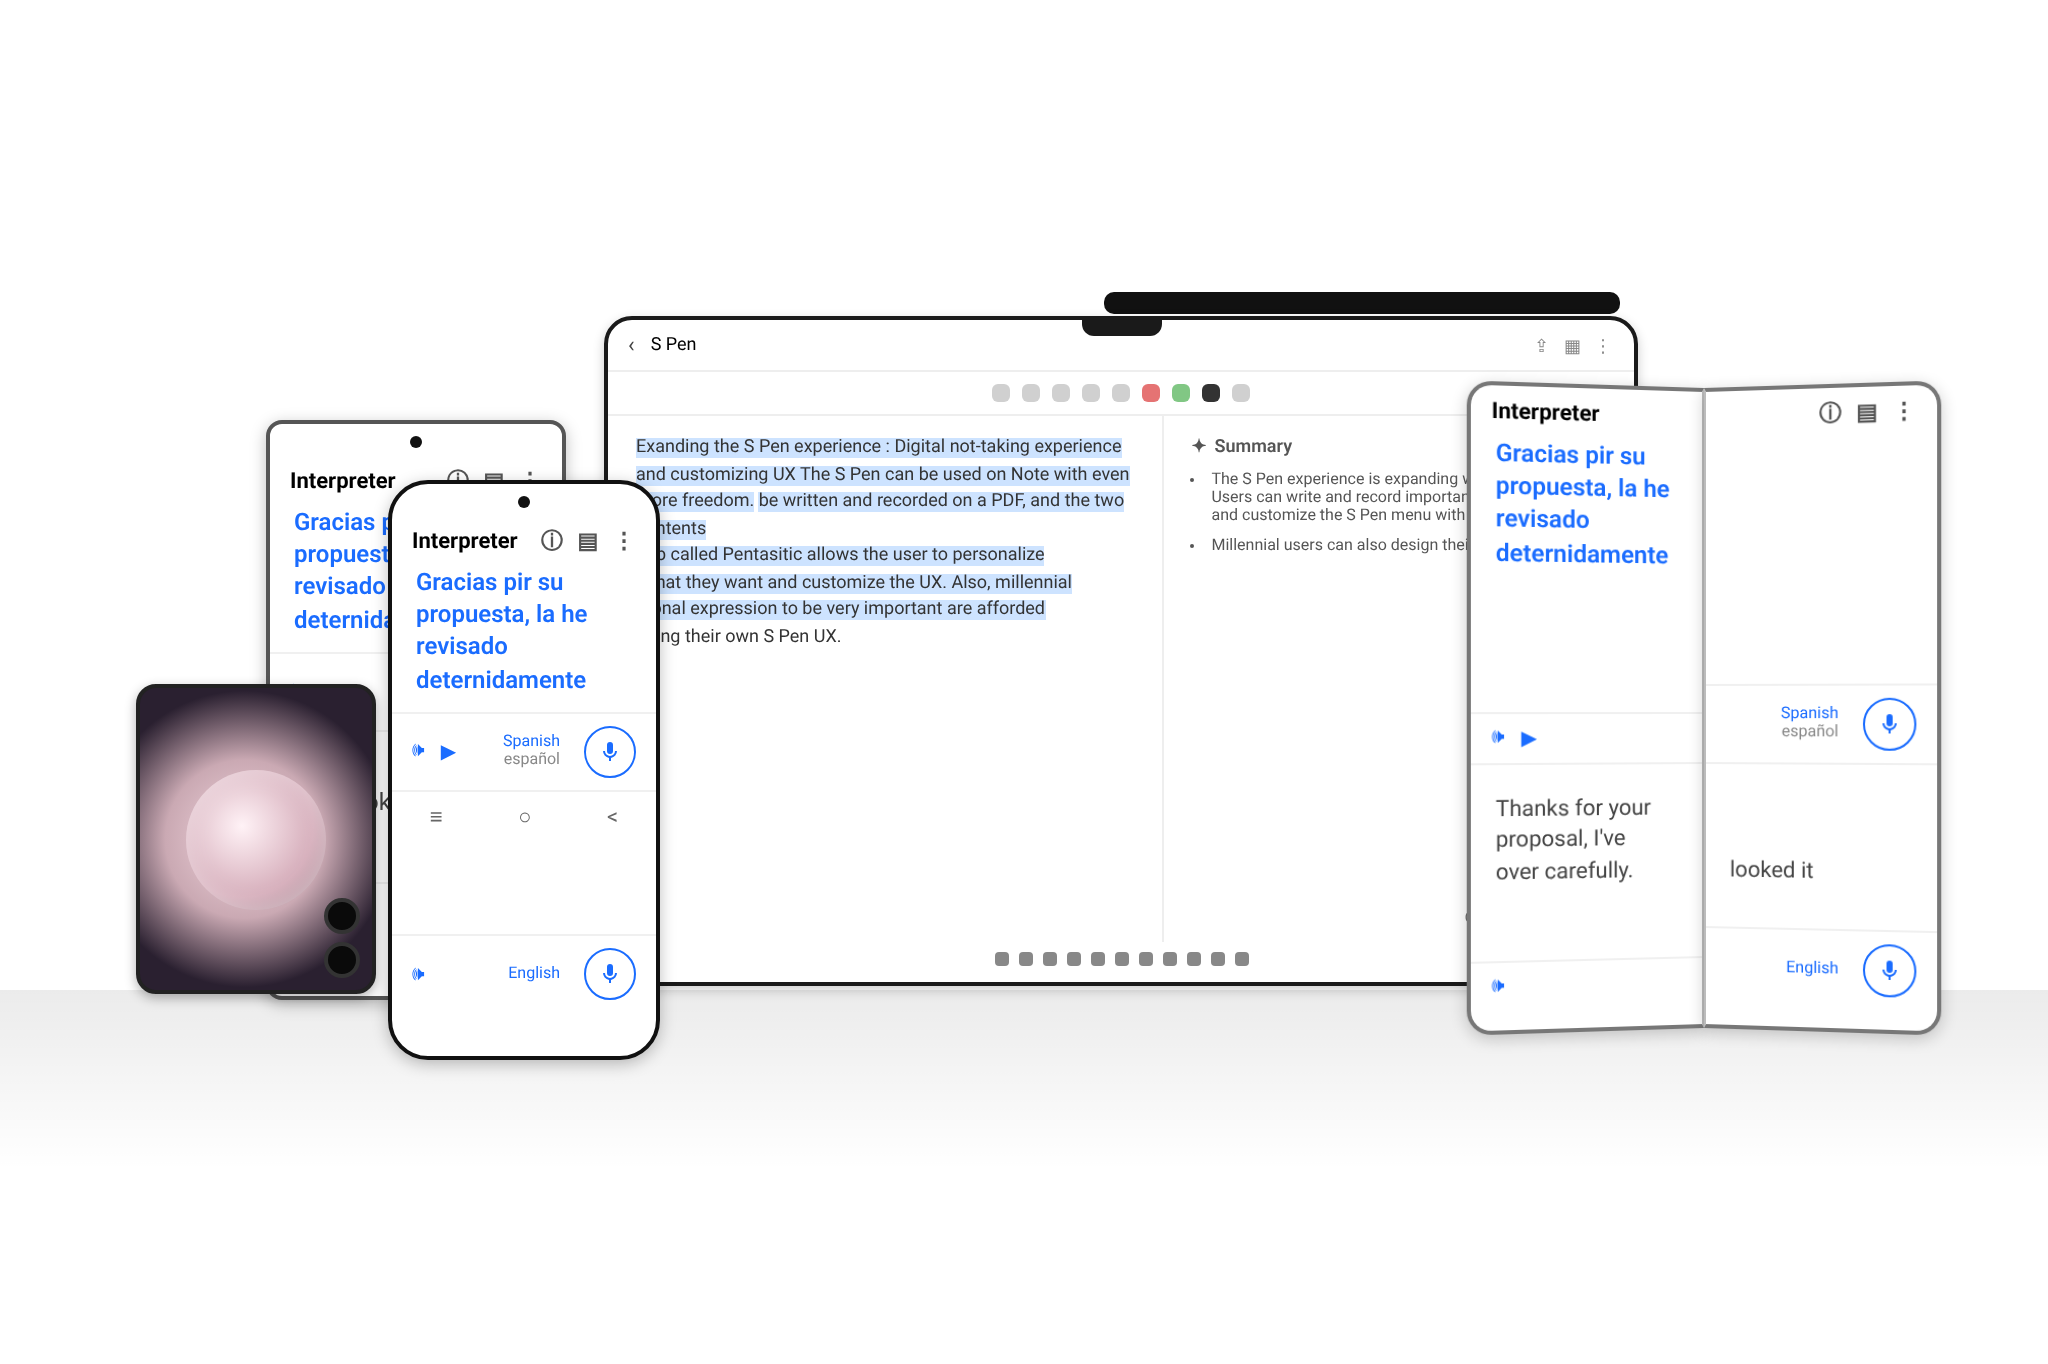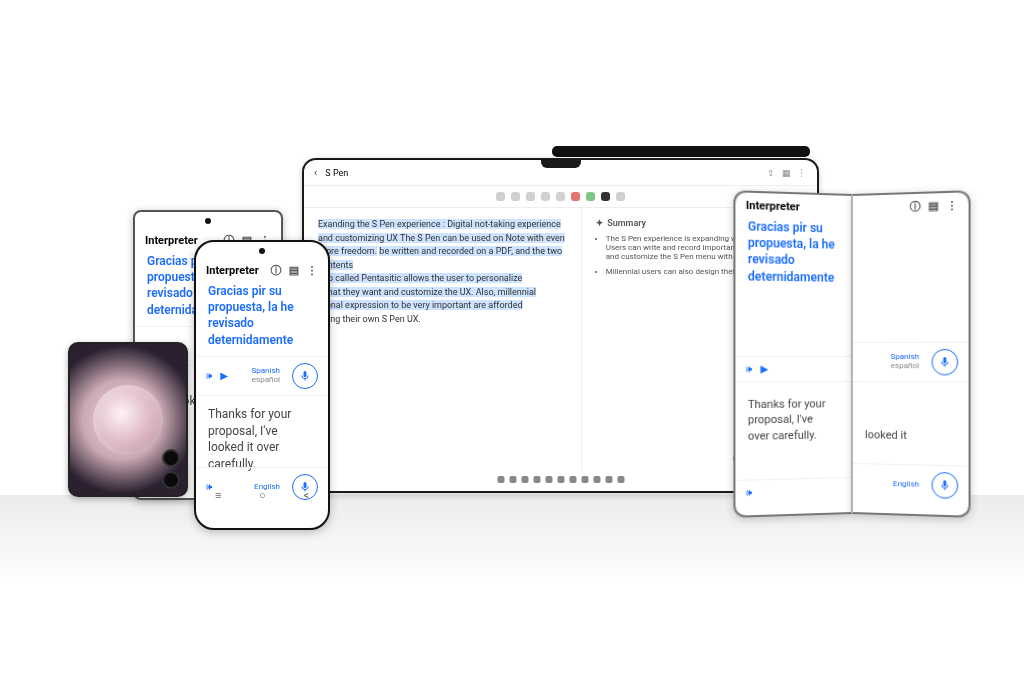--- a/index.html
+++ b/index.html
@@ -380,21 +380,20 @@
     <div class="lang">
       <div>Spanish</div>
       <div style="color:#888">español</div>
     </div>
     <div class="mic">
       <svg class="micsvg" viewBox="0 0 24 24">
           <path d="M12 14a3 3 0 0 0 3-3V5a3 3 0 0 0-6 0v6a3 3 0 0 0 3 3zm5-3a5 5 0 0 1-10 0H5a7 7 0 0 0 6 6.9V21h2v-3.1A7 7 0 0 0 19 11z"></path>
         </svg>
     </div>
   </div>
-  <div class="trans-tgt">Thanks for your proposal, I've looked it over carefully.</div>
   <div class="lang-row bottom" style="position:absolute;bottom:22px;left:0;right:0;">
     <div class="left-icons">
         <span>🕪</span>
       </div>
     <div class="lang">
         <div>English</div>
       </div>
     <div class="mic">
       <svg class="micsvg" viewBox="0 0 24 24">
           <path d="M12 14a3 3 0 0 0 3-3V5a3 3 0 0 0-6 0v6a3 3 0 0 0 3 3zm5-3a5 5 0 0 1-10 0H5a7 7 0 0 0 6 6.9V21h2v-3.1A7 7 0 0 0 19 11z"></path>

